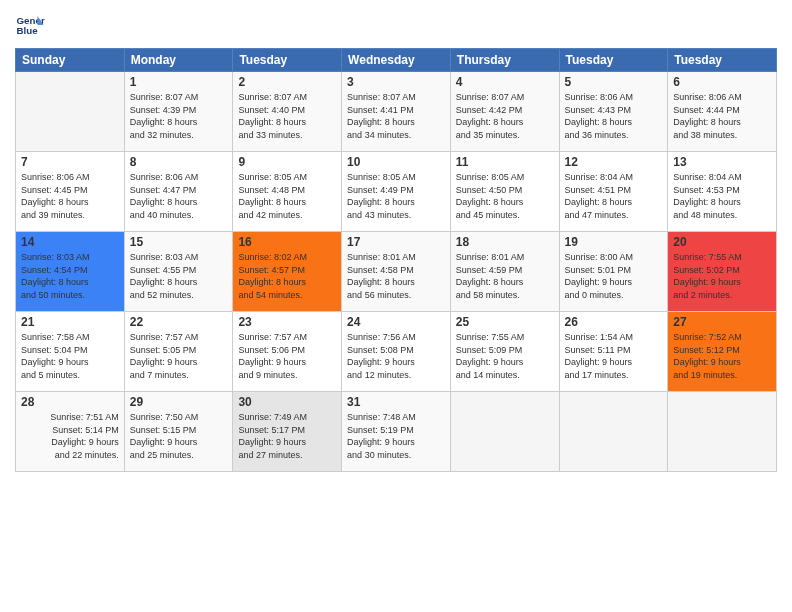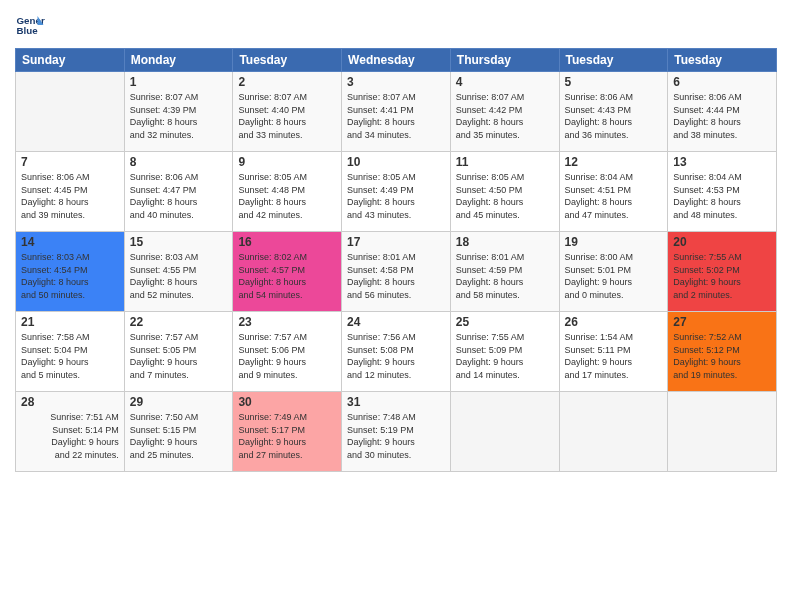--- a/index.html
+++ b/index.html
@@ -222,21 +222,21 @@
 Daylight: 8 hours
 and 50 minutes.</div>
           </td>
           <td style="background: rgb(249, 249, 249);">
             <span class="day-number">15</span>
             <div class="day-info" style="white-space: pre-line;">Sunrise: 8:03 AM
 Sunset: 4:55 PM
 Daylight: 8 hours
 and 52 minutes.</div>
           </td>
-          <td style="background: #ec4899;">
+          <td style="background: #f97316;">
             <span class="day-number">16</span>
             <div class="day-info" style="white-space: pre-line;">Sunrise: 8:02 AM
 Sunset: 4:57 PM
 Daylight: 8 hours
 and 54 minutes.</div>
           </td>
           <td style="background: rgb(249, 249, 249);">
             <span class="day-number">17</span>
             <div class="day-info" style="white-space: pre-line;">Sunrise: 8:01 AM
 Sunset: 4:58 PM
@@ -324,21 +324,21 @@
 Daylight: 9 hours
 and 22 minutes.</div>
           </td>
           <td style="background: rgb(249, 249, 249);">
             <span class="day-number">29</span>
             <div class="day-info" style="white-space: pre-line;">Sunrise: 7:50 AM
 Sunset: 5:15 PM
 Daylight: 9 hours
 and 25 minutes.</div>
           </td>
-          <td style="background: #fca5a5;">
+          <td style="background: #e5e5e5;">
             <span class="day-number">30</span>
             <div class="day-info" style="white-space: pre-line;">Sunrise: 7:49 AM
 Sunset: 5:17 PM
 Daylight: 9 hours
 and 27 minutes.</div>
           </td>
           <td style="background: rgb(249, 249, 249);">
             <span class="day-number">31</span>
             <div class="day-info" style="white-space: pre-line;">Sunrise: 7:48 AM
 Sunset: 5:19 PM

